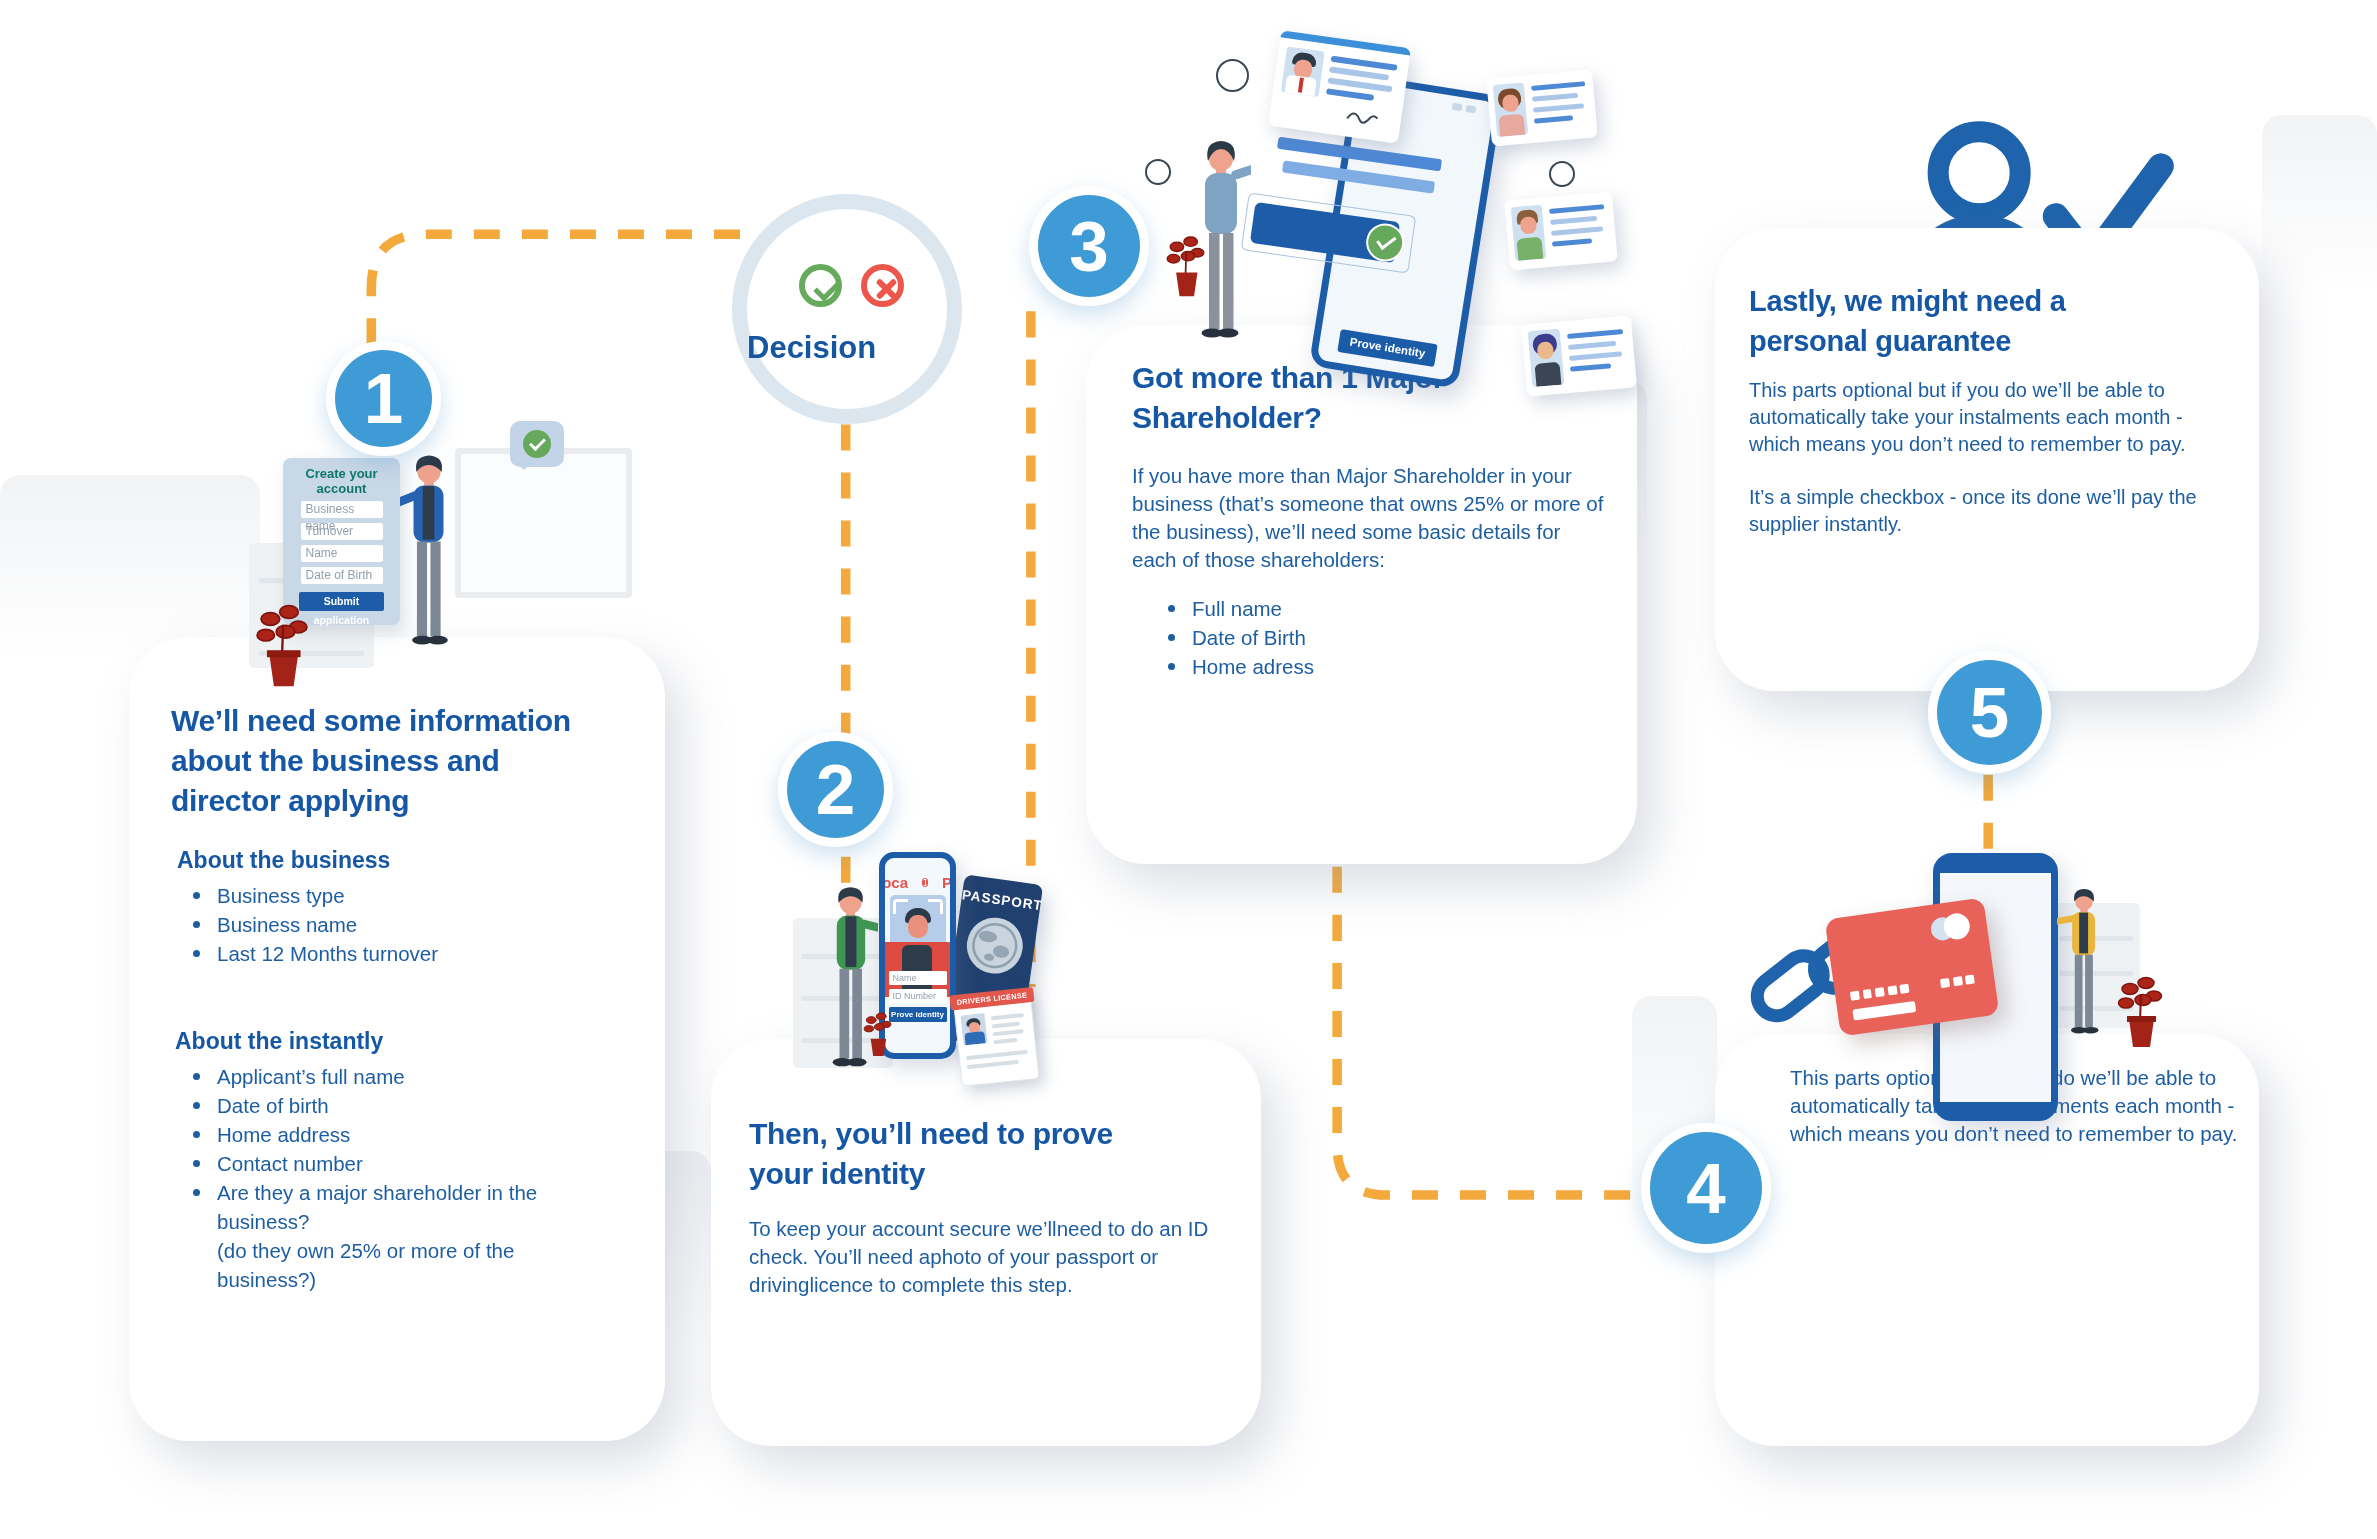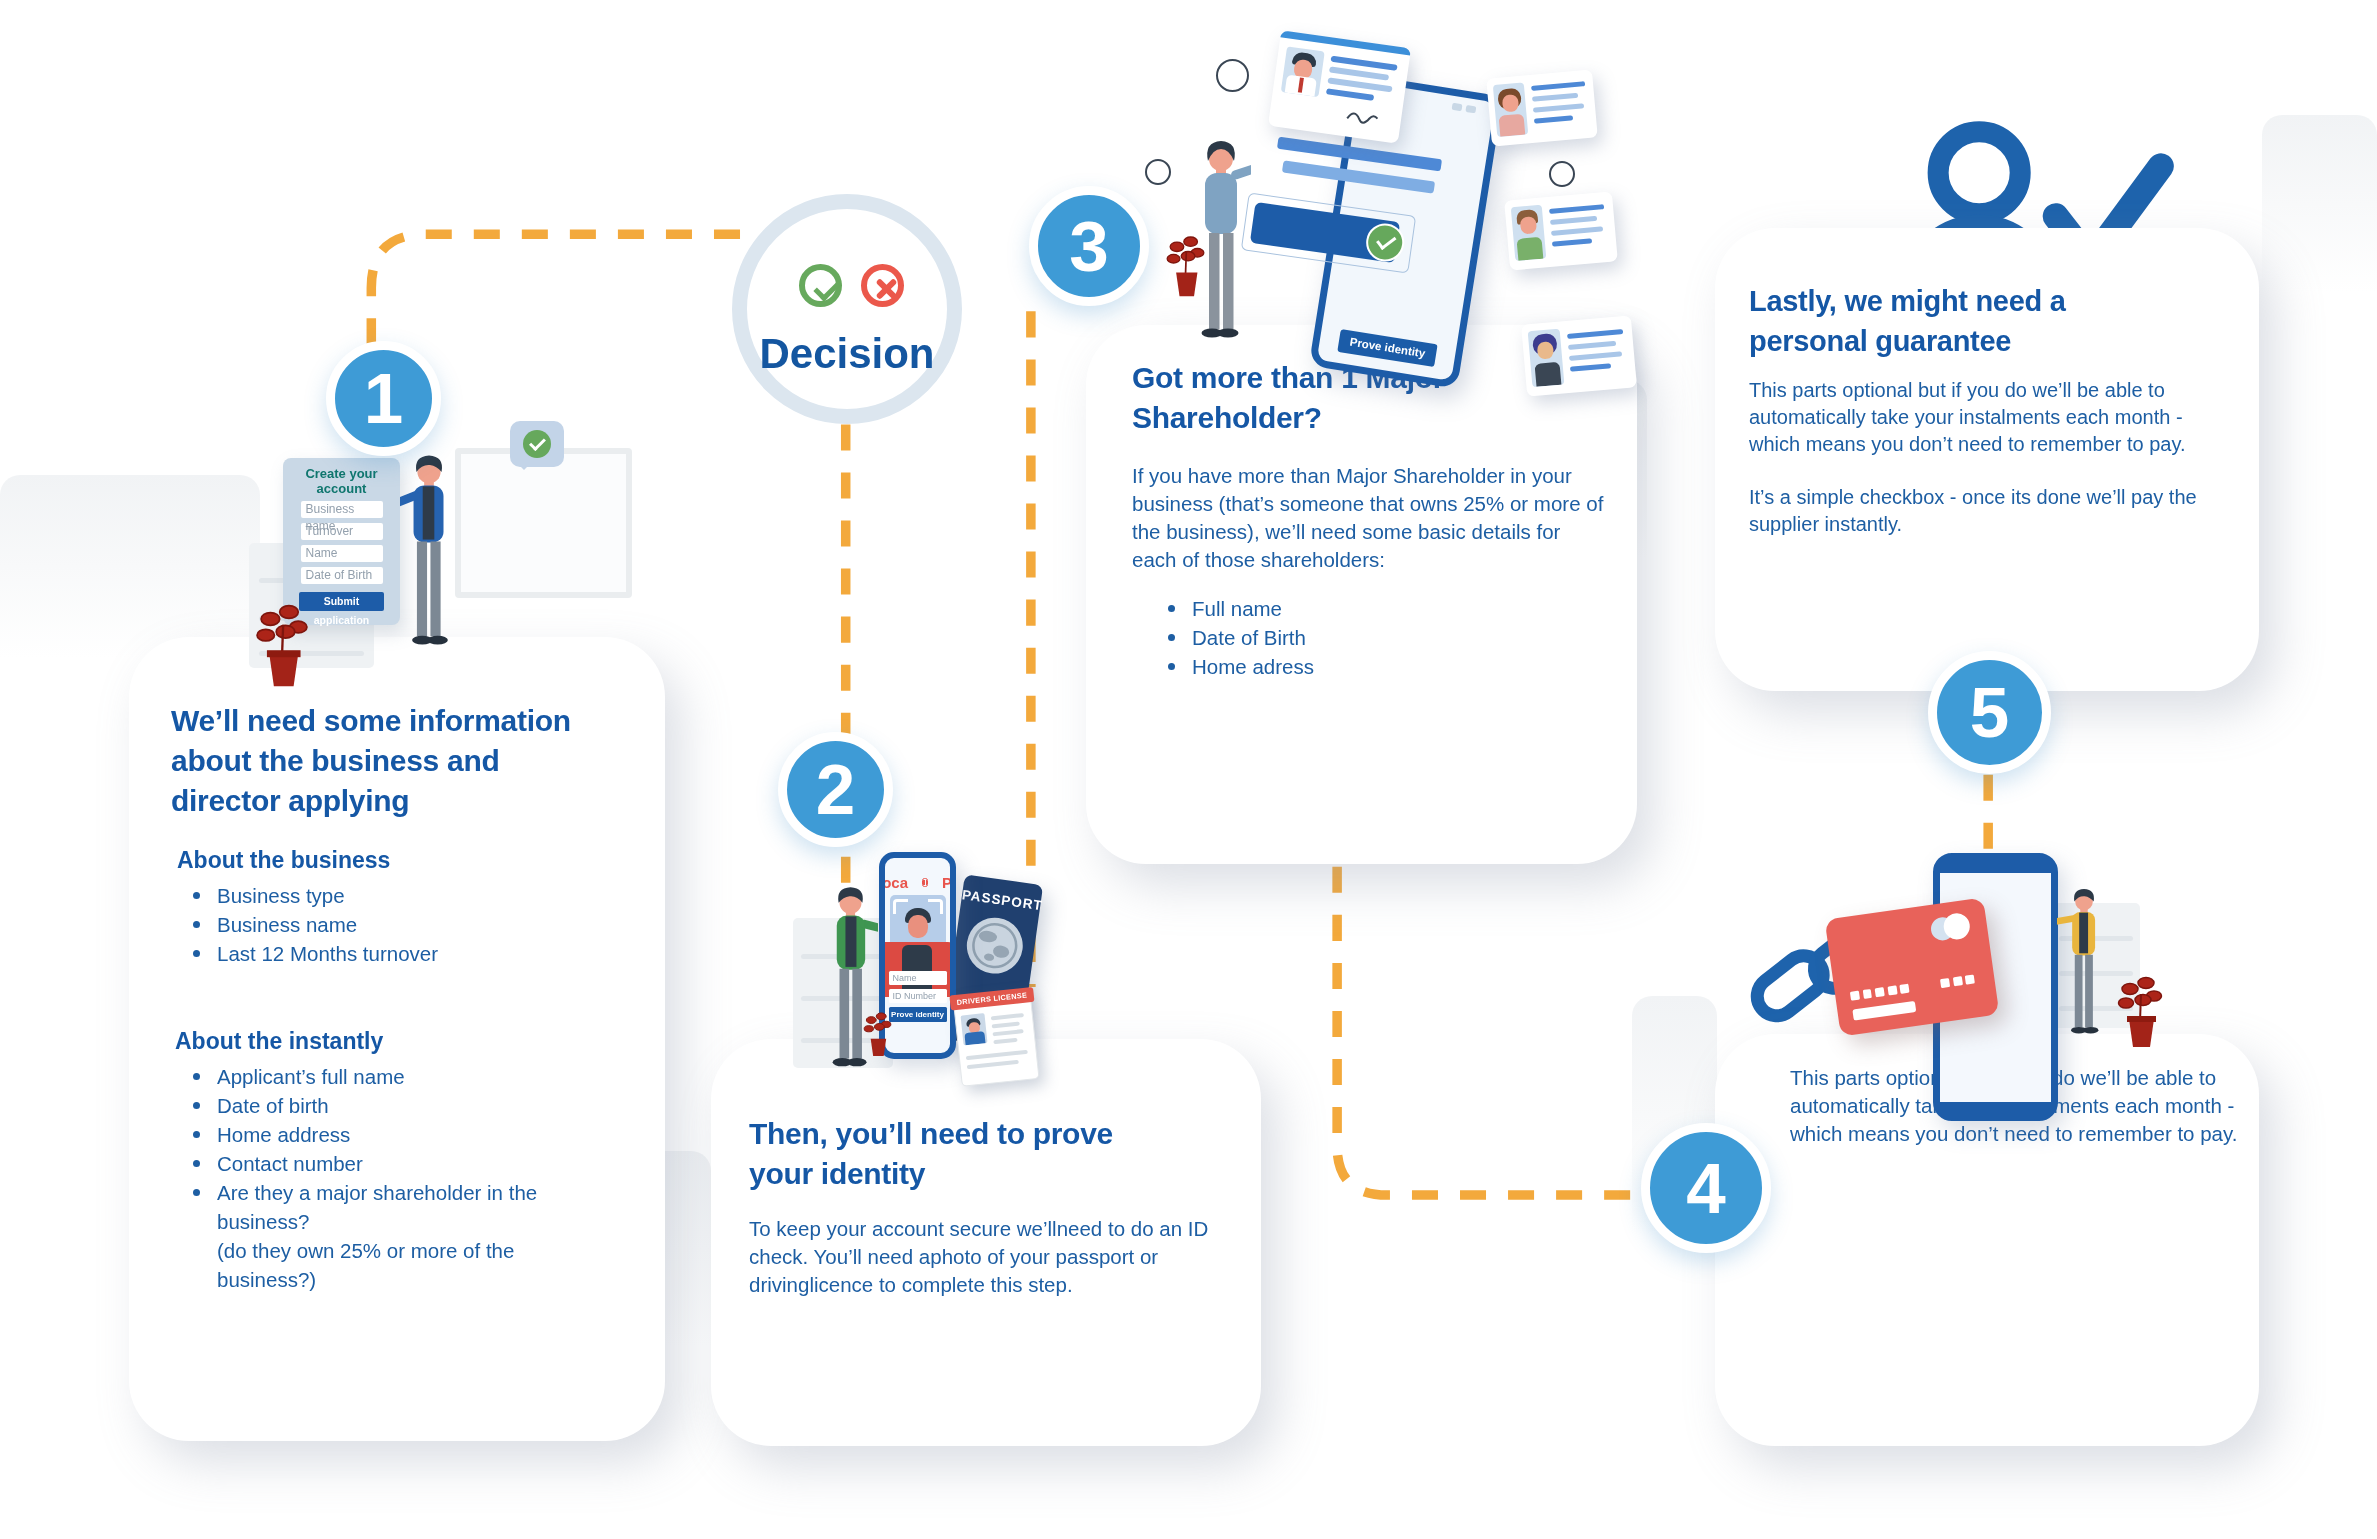--- a/index.html
+++ b/index.html
@@ -28,22 +28,22 @@
        color:#ffffff;font-weight:bold;font-size:71px;
        box-shadow:0 9px 22.5px rgba(60,140,200,0.25);z-index:60;}
 
   
   .decision{position:absolute;left:732px;top:194px;width:230px;height:230px;border-radius:50%;
             background:#ffffff;border:15px solid #DCE6EF;box-sizing:border-box;z-index:55;}
   .dicon{position:absolute;width:43px;height:43px;border-radius:50%;box-sizing:border-box;}
   .dicon .check{position:absolute;left:9.5px;top:10px;width:20px;height:10px;
             border-left:5.5px solid #67A95D;border-bottom:5.5px solid #67A95D;transform:rotate(-45deg);}
   .xbar{position:absolute;left:7px;top:16px;width:25px;height:6px;border-radius:3px;background:#EB584B;}
-  .decision-label{position:absolute;left:0;top:121px;width:200px;text-align:center;
-            font-weight:bold;font-size:42px;color:#1456A0;}
+  .decision-label{position:absolute;left:0;top:121px;width:200px;
+            font-weight:bold;font-size:31px;color:#1456A0;}
 
   
   .shelf{position:absolute;background:#EFF2F4;border-radius:5px;}
   .shelf i{position:absolute;left:8%;width:84%;height:5px;background:#E1E6EA;border-radius:2.5px;}
   .frame{position:absolute;border:6px solid #EAEDEF;background:#FBFCFD;border-radius:4px;}
   .plant{position:absolute;}
   .gshadow{position:absolute;background:#EDF1F4;border-radius:50%;}
 
   
   .panel1{position:absolute;left:283px;top:458px;width:117px;height:167px;background:#C9D8E6;

